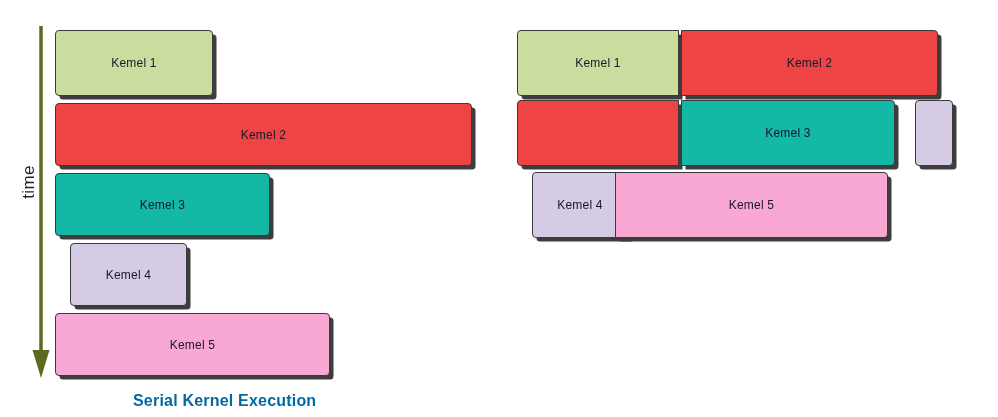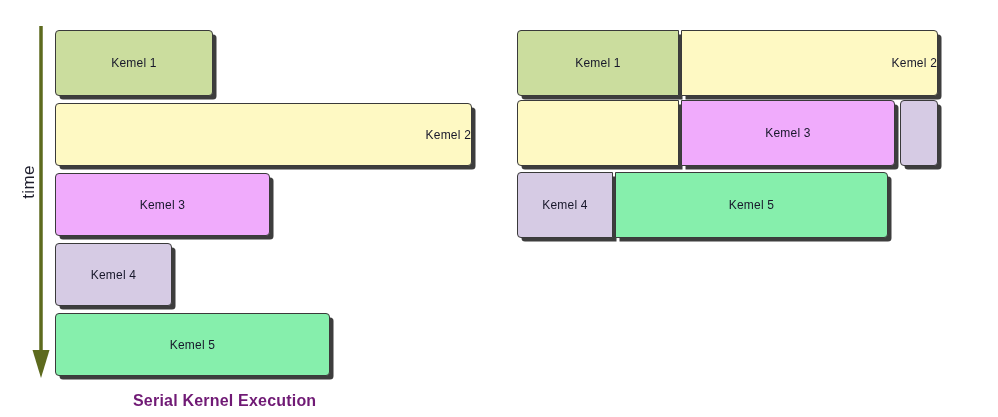--- a/index.html
+++ b/index.html
@@ -48,34 +48,34 @@
     display: flex;
     align-items: center;
     justify-content: center;
     font-size: 12px;
     color: #17172a;
     letter-spacing: .2px;
     box-shadow: 4px 4px 0 -0.5px #3d3d3d;
     white-space: nowrap;
   }
   .bar.c-green  { background: #cbdd9e; }
-  .bar.c-blue   { background: #fef9c3; justify-content: flex-end; }
-  .bar.c-orange { background: #f0abfc; }
-  .bar.c-purple { background: #d6cbe4; }
-  .bar.c-olive  { background: #86efac; text-align: center; }
+  .bar.c-blue   { background: #ef4444; }
+  .bar.c-orange { background: #14b8a6; }
+  .bar.c-purple { background: #d6cbe4; margin-left: 15px; }
+  .bar.c-olive  { background: #f9a8d4; text-align: center; }
 
   .bar.seam-left  { border-top-left-radius: 0; border-bottom-left-radius: 0; }
   .bar.seam-right { border-top-right-radius: 0; border-bottom-right-radius: 0; }
 
   
   .caption {
     position: absolute;
     font-size: 16px;
     font-weight: bold;
-    color: #701a75;
+    color: #0369a1;
     letter-spacing: .2px;
     white-space: nowrap;
   }
   #caption-serial     { left: 133px; top: 392px; }
   #caption-concurrent { left: 598px; top: 392px; }
 
   
   #watermark {
     position: absolute;
     left: 712px;

